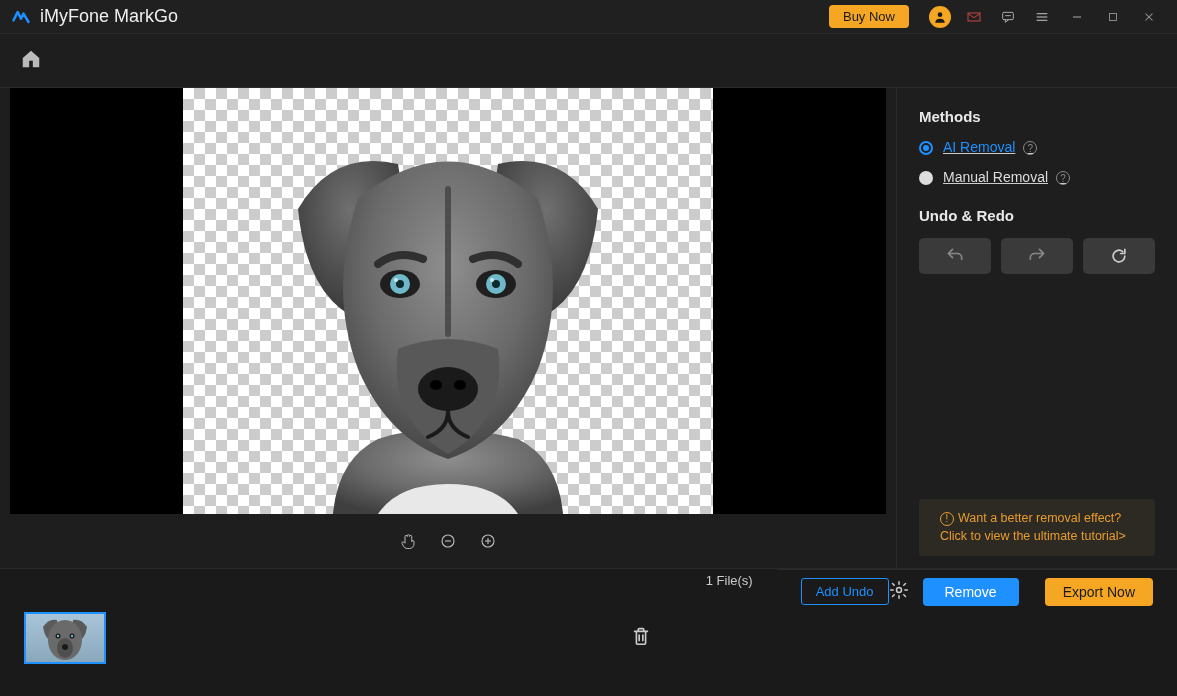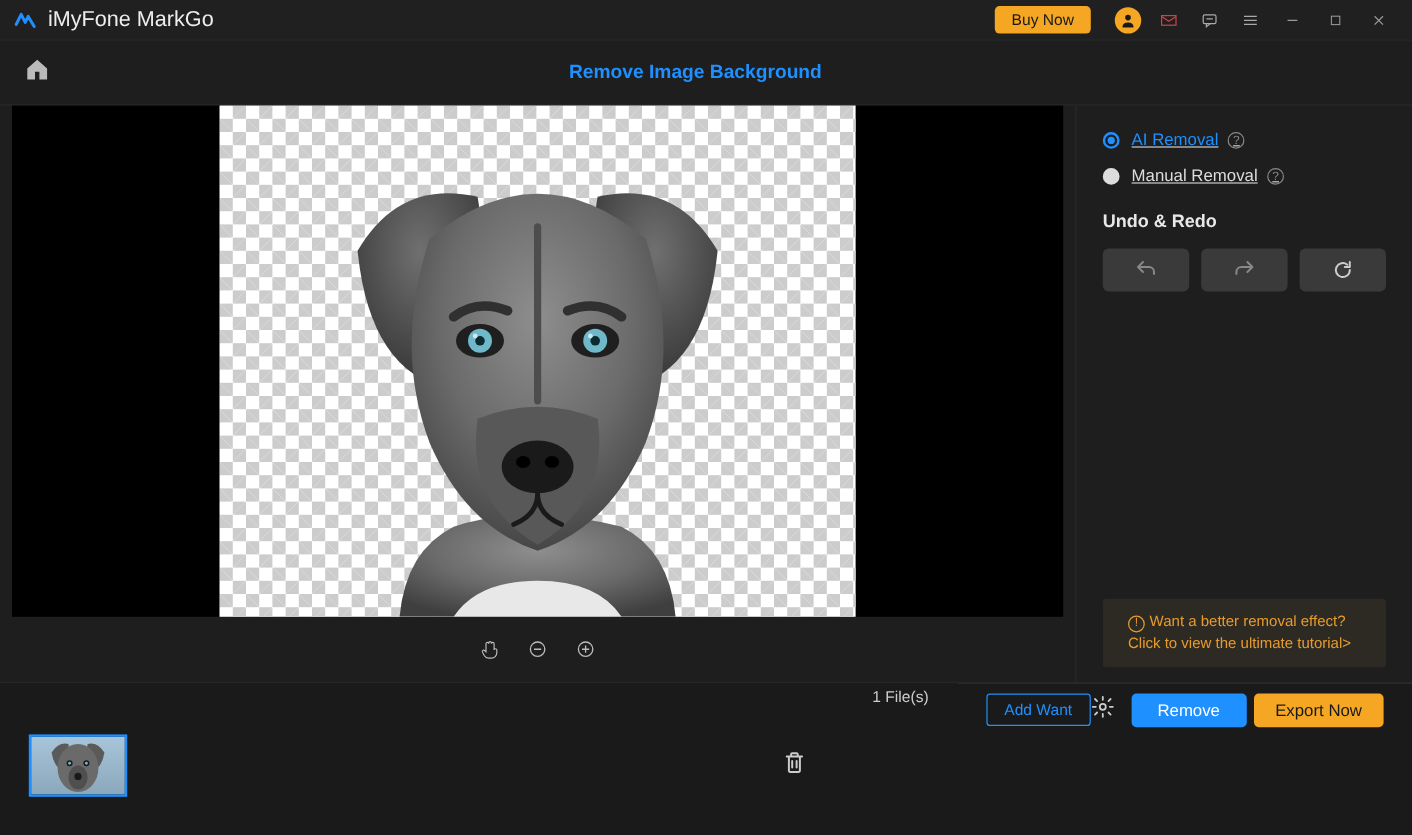--- a/index.html
+++ b/index.html
@@ -239,21 +239,21 @@
 }
 .footer-spacer { flex: 1; }
 .gear { cursor: pointer; color: #ccc; margin-right: 14px; }
 .remove-btn {
   background: #1e90ff;
   color: #fff;
   font-size: 14px;
   padding: 6px 22px;
   border-radius: 4px;
   cursor: pointer;
-  margin-right: 6px;
+  margin-right: 26px;
 }
 .export-btn {
   background: #f5a623;
   color: #1a1a1a;
   font-size: 14px;
   padding: 6px 18px;
   border-radius: 4px;
   cursor: pointer;
 }
 </style>
@@ -314,21 +314,20 @@
       </svg>
   </div>
 </div>
 
 <div class="toolbar">
   <div class="home-icon">
     <svg viewBox="0 0 24 24" width="22" height="22">
         <path d="M3 11 L12 3 L21 11 L21 21 L14 21 L14 14 L10 14 L10 21 L3 21 Z" fill="#bbb"></path>
       </svg>
   </div>
-  <div class="page-title">Remove Image Background</div>
 </div>
 
 <div class="main">
   <div class="canvas-area">
     <div class="canvas">
       <div class="canvas-inner">
         <div class="dog">
           <svg viewBox="0 0 420 395">
             <defs>
               <radialGradient id="fur" cx="50%" cy="35%" r="70%">
@@ -392,20 +391,21 @@
         <svg viewBox="0 0 24 24" width="18" height="18">
             <circle cx="12" cy="12" r="8" stroke="#bbb" stroke-width="1.5" fill="none"></circle>
             <line x1="8" y1="12" x2="16" y2="12" stroke="#bbb" stroke-width="1.5"></line>
             <line x1="12" y1="8" x2="12" y2="16" stroke="#bbb" stroke-width="1.5"></line>
           </svg>
       </div>
     </div>
   </div>
 
   <div class="sidebar">
+    <div class="section-title">Methods</div>
     <div class="radio-row selected">
       <div class="radio"></div>
       <div class="lbl">AI Removal</div>
       <div class="help">?</div>
     </div>
     <div class="radio-row">
       <div class="radio" style="background:#ddd;border-color:#ddd;"></div>
       <div class="lbl">Manual Removal</div>
       <div class="help">?</div>
     </div>
@@ -453,21 +453,21 @@
     </div>
     <div class="thumbs-spacer"></div>
     <div class="trash">
       <svg viewBox="0 0 24 24" width="22" height="22">
           <path d="M5 7 H19 M9 7 V5 a1 1 0 011-1 h4 a1 1 0 011 1 V7 M7 7 V20 a1 1 0 001 1 h8 a1 1 0 001-1 V7 M10 11 v6 M14 11 v6" stroke="#ccc" stroke-width="1.8" fill="none" stroke-linecap="round"></path>
         </svg>
     </div>
   </div>
   <div class="file-count">1 File(s)</div>
   <div class="footer">
-    <div class="add-image-btn">Add Want</div>
+    <div class="add-image-btn">Add Undo</div>
     <div class="footer-spacer"></div>
     <div class="gear">
       <svg viewBox="0 0 24 24" width="20" height="20">
           <circle cx="12" cy="12" r="3" stroke="#ccc" stroke-width="1.8" fill="none"></circle>
           <path d="M12 2 v3 M12 19 v3 M4.2 4.2 l2.1 2.1 M17.7 17.7 l2.1 2.1 M2 12 h3 M19 12 h3 M4.2 19.8 l2.1-2.1 M17.7 6.3 l2.1-2.1" stroke="#ccc" stroke-width="1.8" stroke-linecap="round"></path>
         </svg>
     </div>
     <div class="remove-btn">Remove</div>
     <div class="export-btn">Export Now</div>
   </div>

